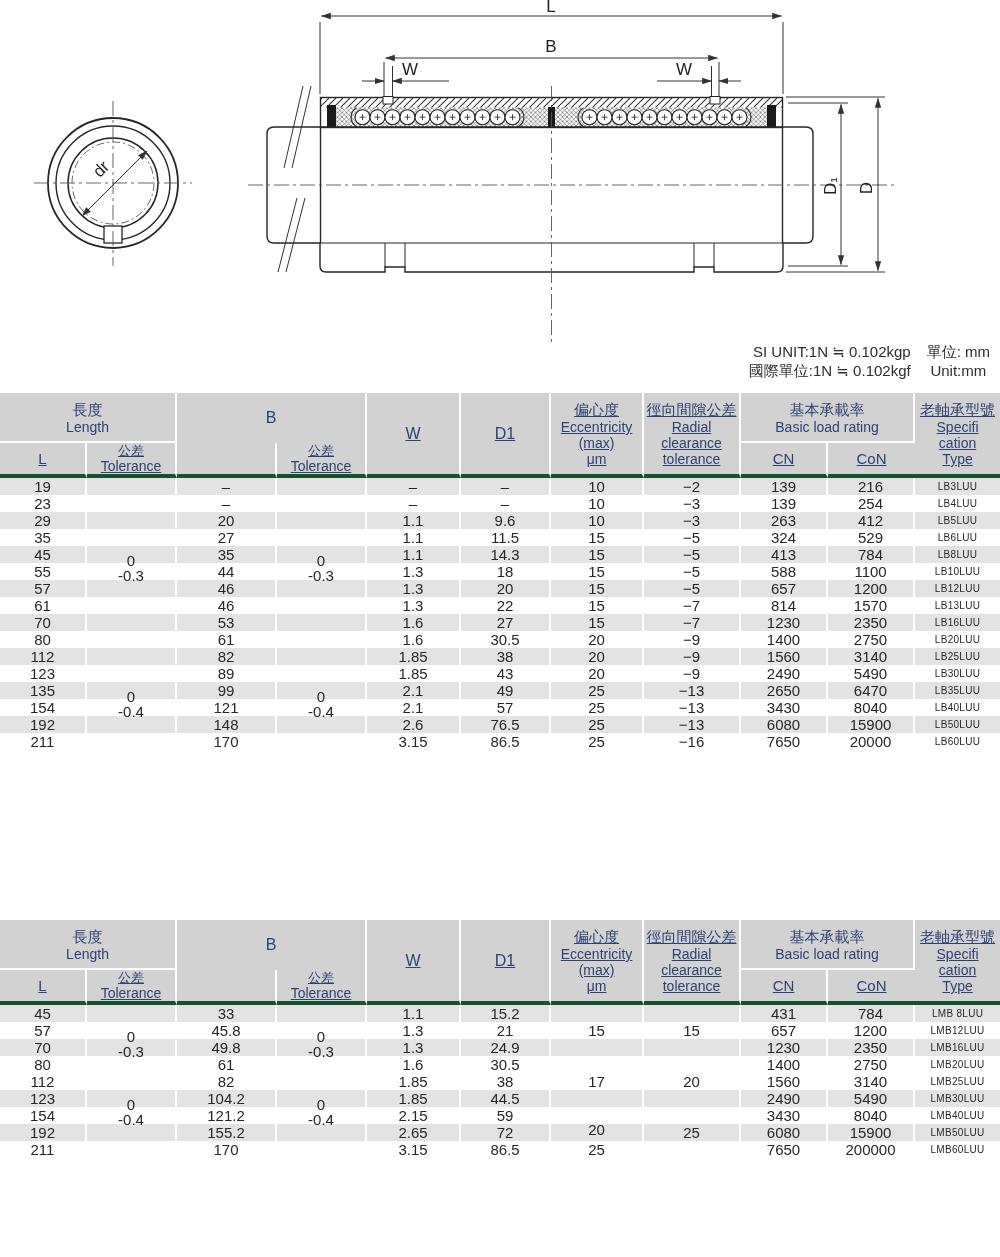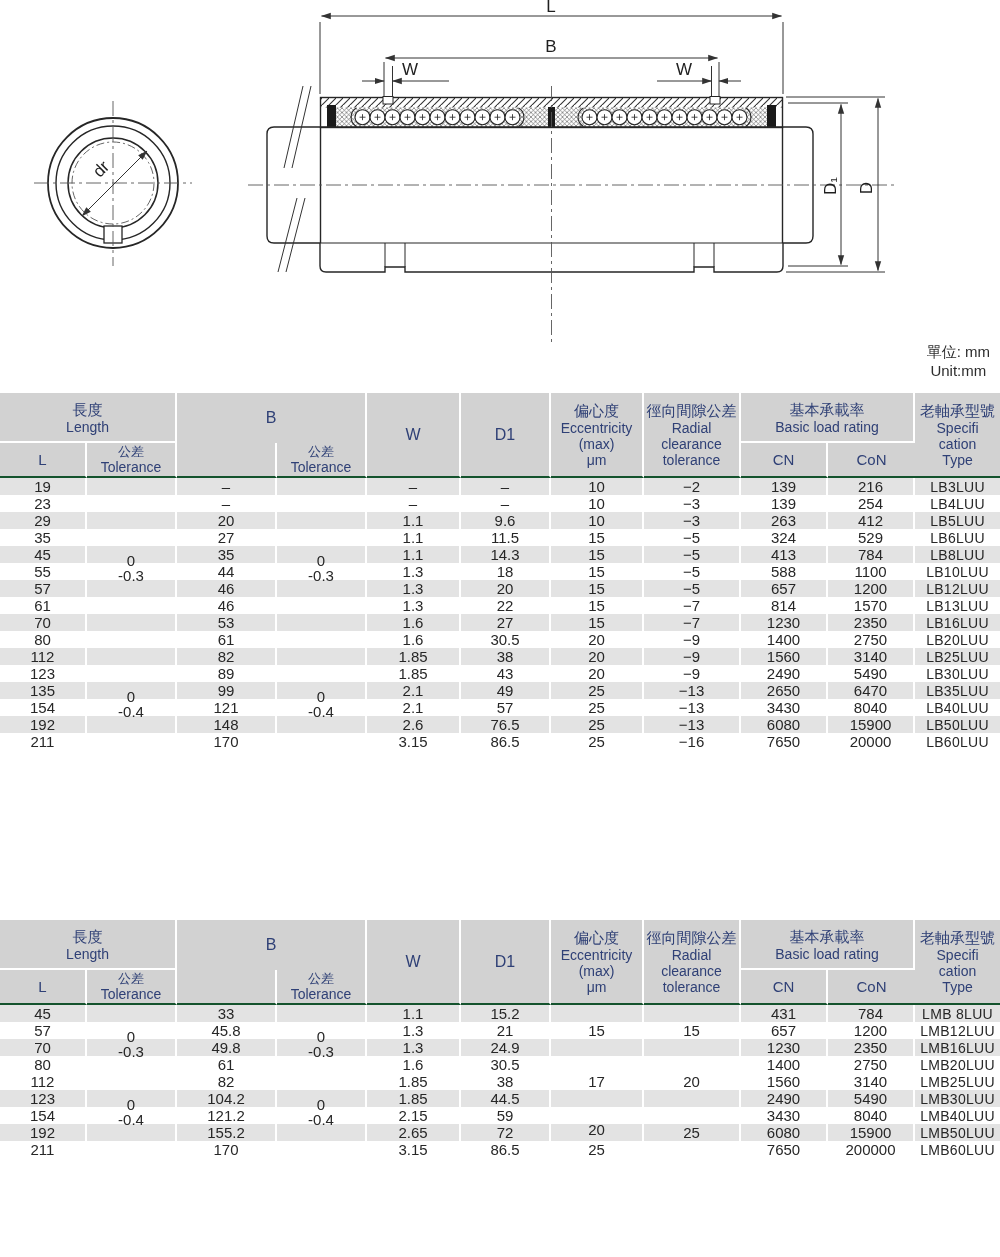--- a/index.html
+++ b/index.html
@@ -19,36 +19,36 @@
   table.dtable { position:absolute; left:0; border-collapse:separate; border-spacing:0;
                  table-layout:fixed; width:1000px; }
   #table1 { top:393px; }
   #table2 { top:920px; }
   .dtable th, .dtable td { padding:0; text-align:center; vertical-align:middle;
                            overflow:visible; }
   .dtable thead th { background:#d2d2d2; color:#2f4076; font-weight:normal;
                      border-right:2px solid #fff; border-bottom:2px solid #fff;margin-left:40px; }
   .dtable thead tr.h1 { height:50px; }
   .dtable thead tr.h2 { height:35px; }
-  .dtable thead th.tall, .dtable thead tr.h2 th { border-bottom:2px solid #14532d; }
+  .dtable thead th.tall, .dtable thead tr.h2 th { border-bottom:4px solid #14532d;text-decoration:underline; }
   .dtable thead th.no-bottom { border-bottom:none; }
   .dtable tr > *:last-child { border-right:none; }
   .zh    { font-size:15px; line-height:19px; }
   .zh-sm { font-size:13px; line-height:15px; }
   .en    { font-size:14px; line-height:16px; }
   .en-lg { font-size:16px; line-height:18px; }
   .en-md { font-size:15px; line-height:17px; }
   .dtable tbody tr { height:14px; background:#fff; }
   .dtable tbody tr.shaded { background:#e3e3e3; }
   .dtable tbody td { border-right:2px solid #fff; font-size:15px; color:#272727; }
   .dtable tbody td.rel { position:relative; }
   .ovl { position:absolute; left:0; right:0; top:50%; transform:translateY(-50%);
          line-height:15px; font-size:15px; color:#272727; }
   .ovl.straddle { transform:translateY(calc(-50% + 13px)); }
-  .dtable tbody td.spec { font-size:14px; letter-spacing:0.3px; }
+  .dtable tbody td.spec { font-size:10px; letter-spacing:0.3px; }
 </style>
 </head>
 <body>
 
 <svg id="drawing" width="1000" height="345" viewBox="0 0 1000 345">
   <defs>
     <marker id="arw" viewBox="0 0 10 10" refX="9.3" refY="5" markerWidth="10" markerHeight="10" orient="auto-start-reverse">
       <path d="M0 1.8 L10 5 L0 8.2 z" fill="#333"></path>
     </marker>
     <pattern id="hatch" width="7" height="7" patternUnits="userSpaceOnUse">
@@ -203,20 +203,24 @@
     <text class="dlab" x="836" y="186" text-anchor="middle" transform="rotate(-90 836 186)">D₁</text>
 
     <line x1="786" y1="97" x2="885" y2="97" class="dim"></line>
     <line x1="786" y1="272" x2="885" y2="272" class="dim"></line>
     <line x1="878" y1="98.5" x2="878" y2="270.5" class="dim" marker-start="url(#arw)" marker-end="url(#arw)"></line>
     <text class="dlab" x="872" y="188" text-anchor="middle" transform="rotate(-90 872 188)">D</text>
   </g>
 </svg>
 
 <div class="unit-note">
+  <div class="c1">
+    <div>SI UNIT:1N ≒ 0.102kgp</div>
+    <div>國際單位:1N ≒ 0.102kgf</div>
+  </div>
   <div class="c2">
     <div>單位: mm</div>
     <div>Unit:mm</div>
   </div>
 </div>
 
 <table id="table1" class="dtable">
     <colgroup>
       <col style="width: 87px;">
       <col style="width: 90px;">

